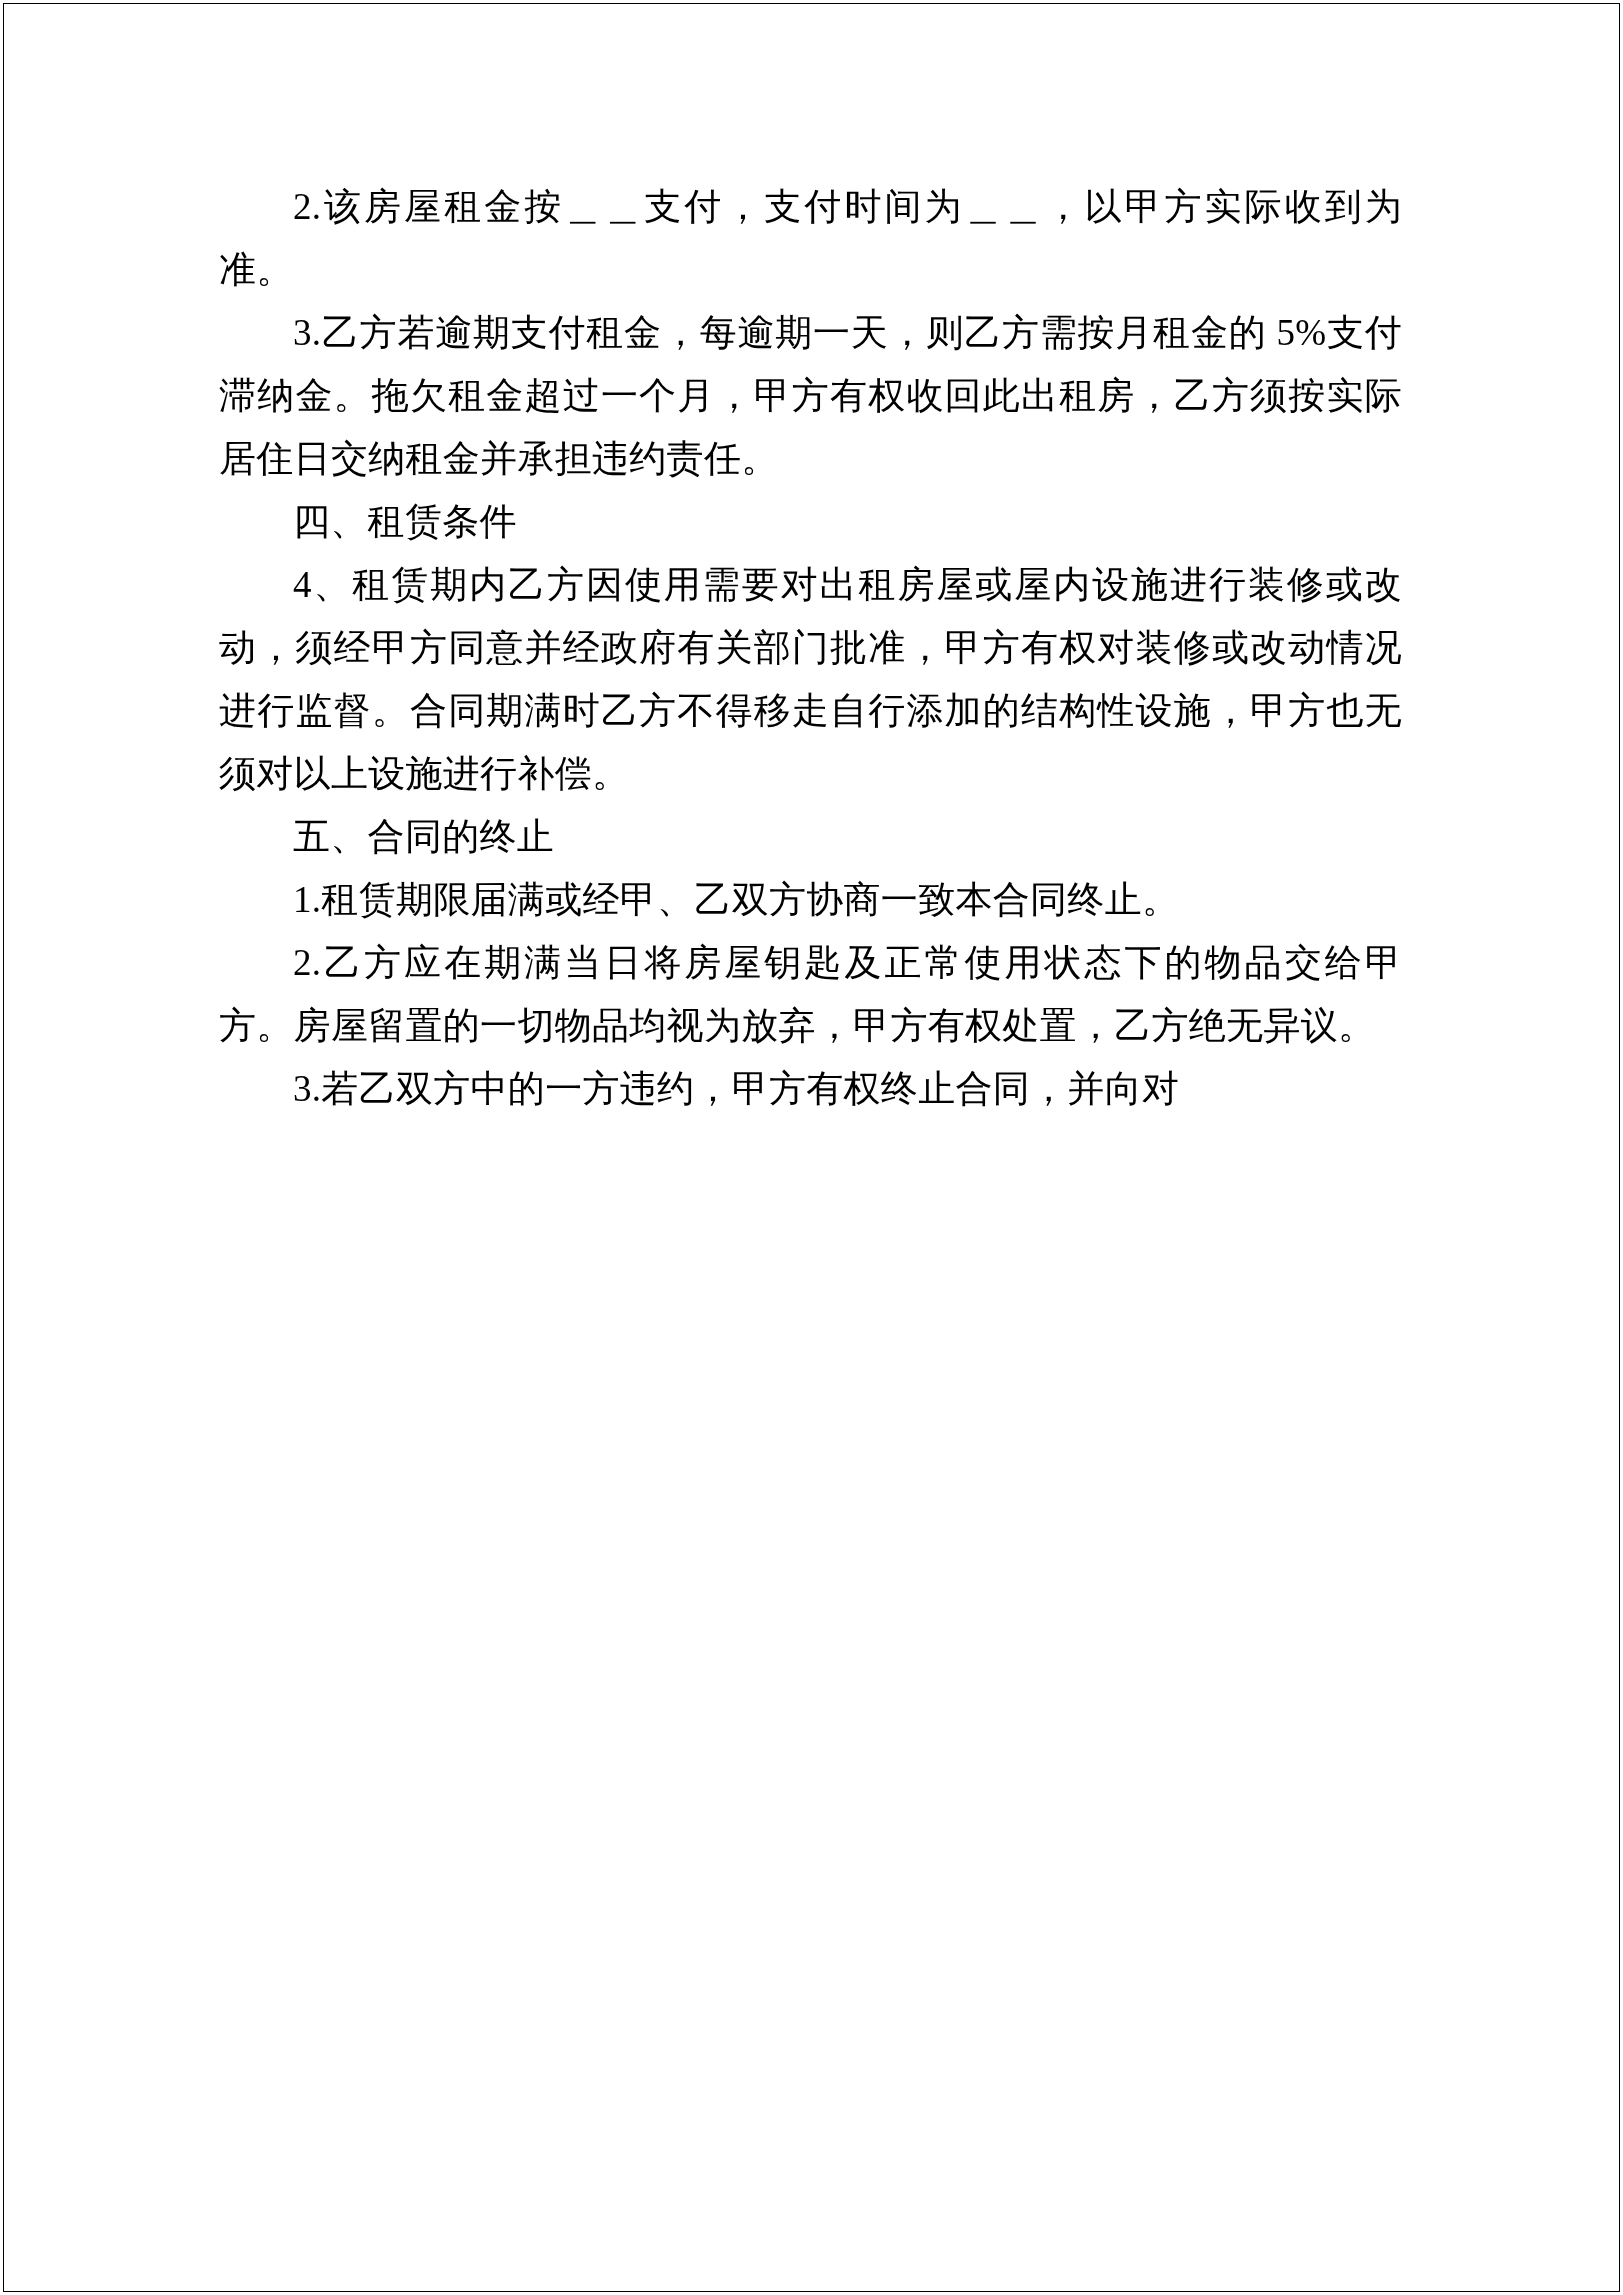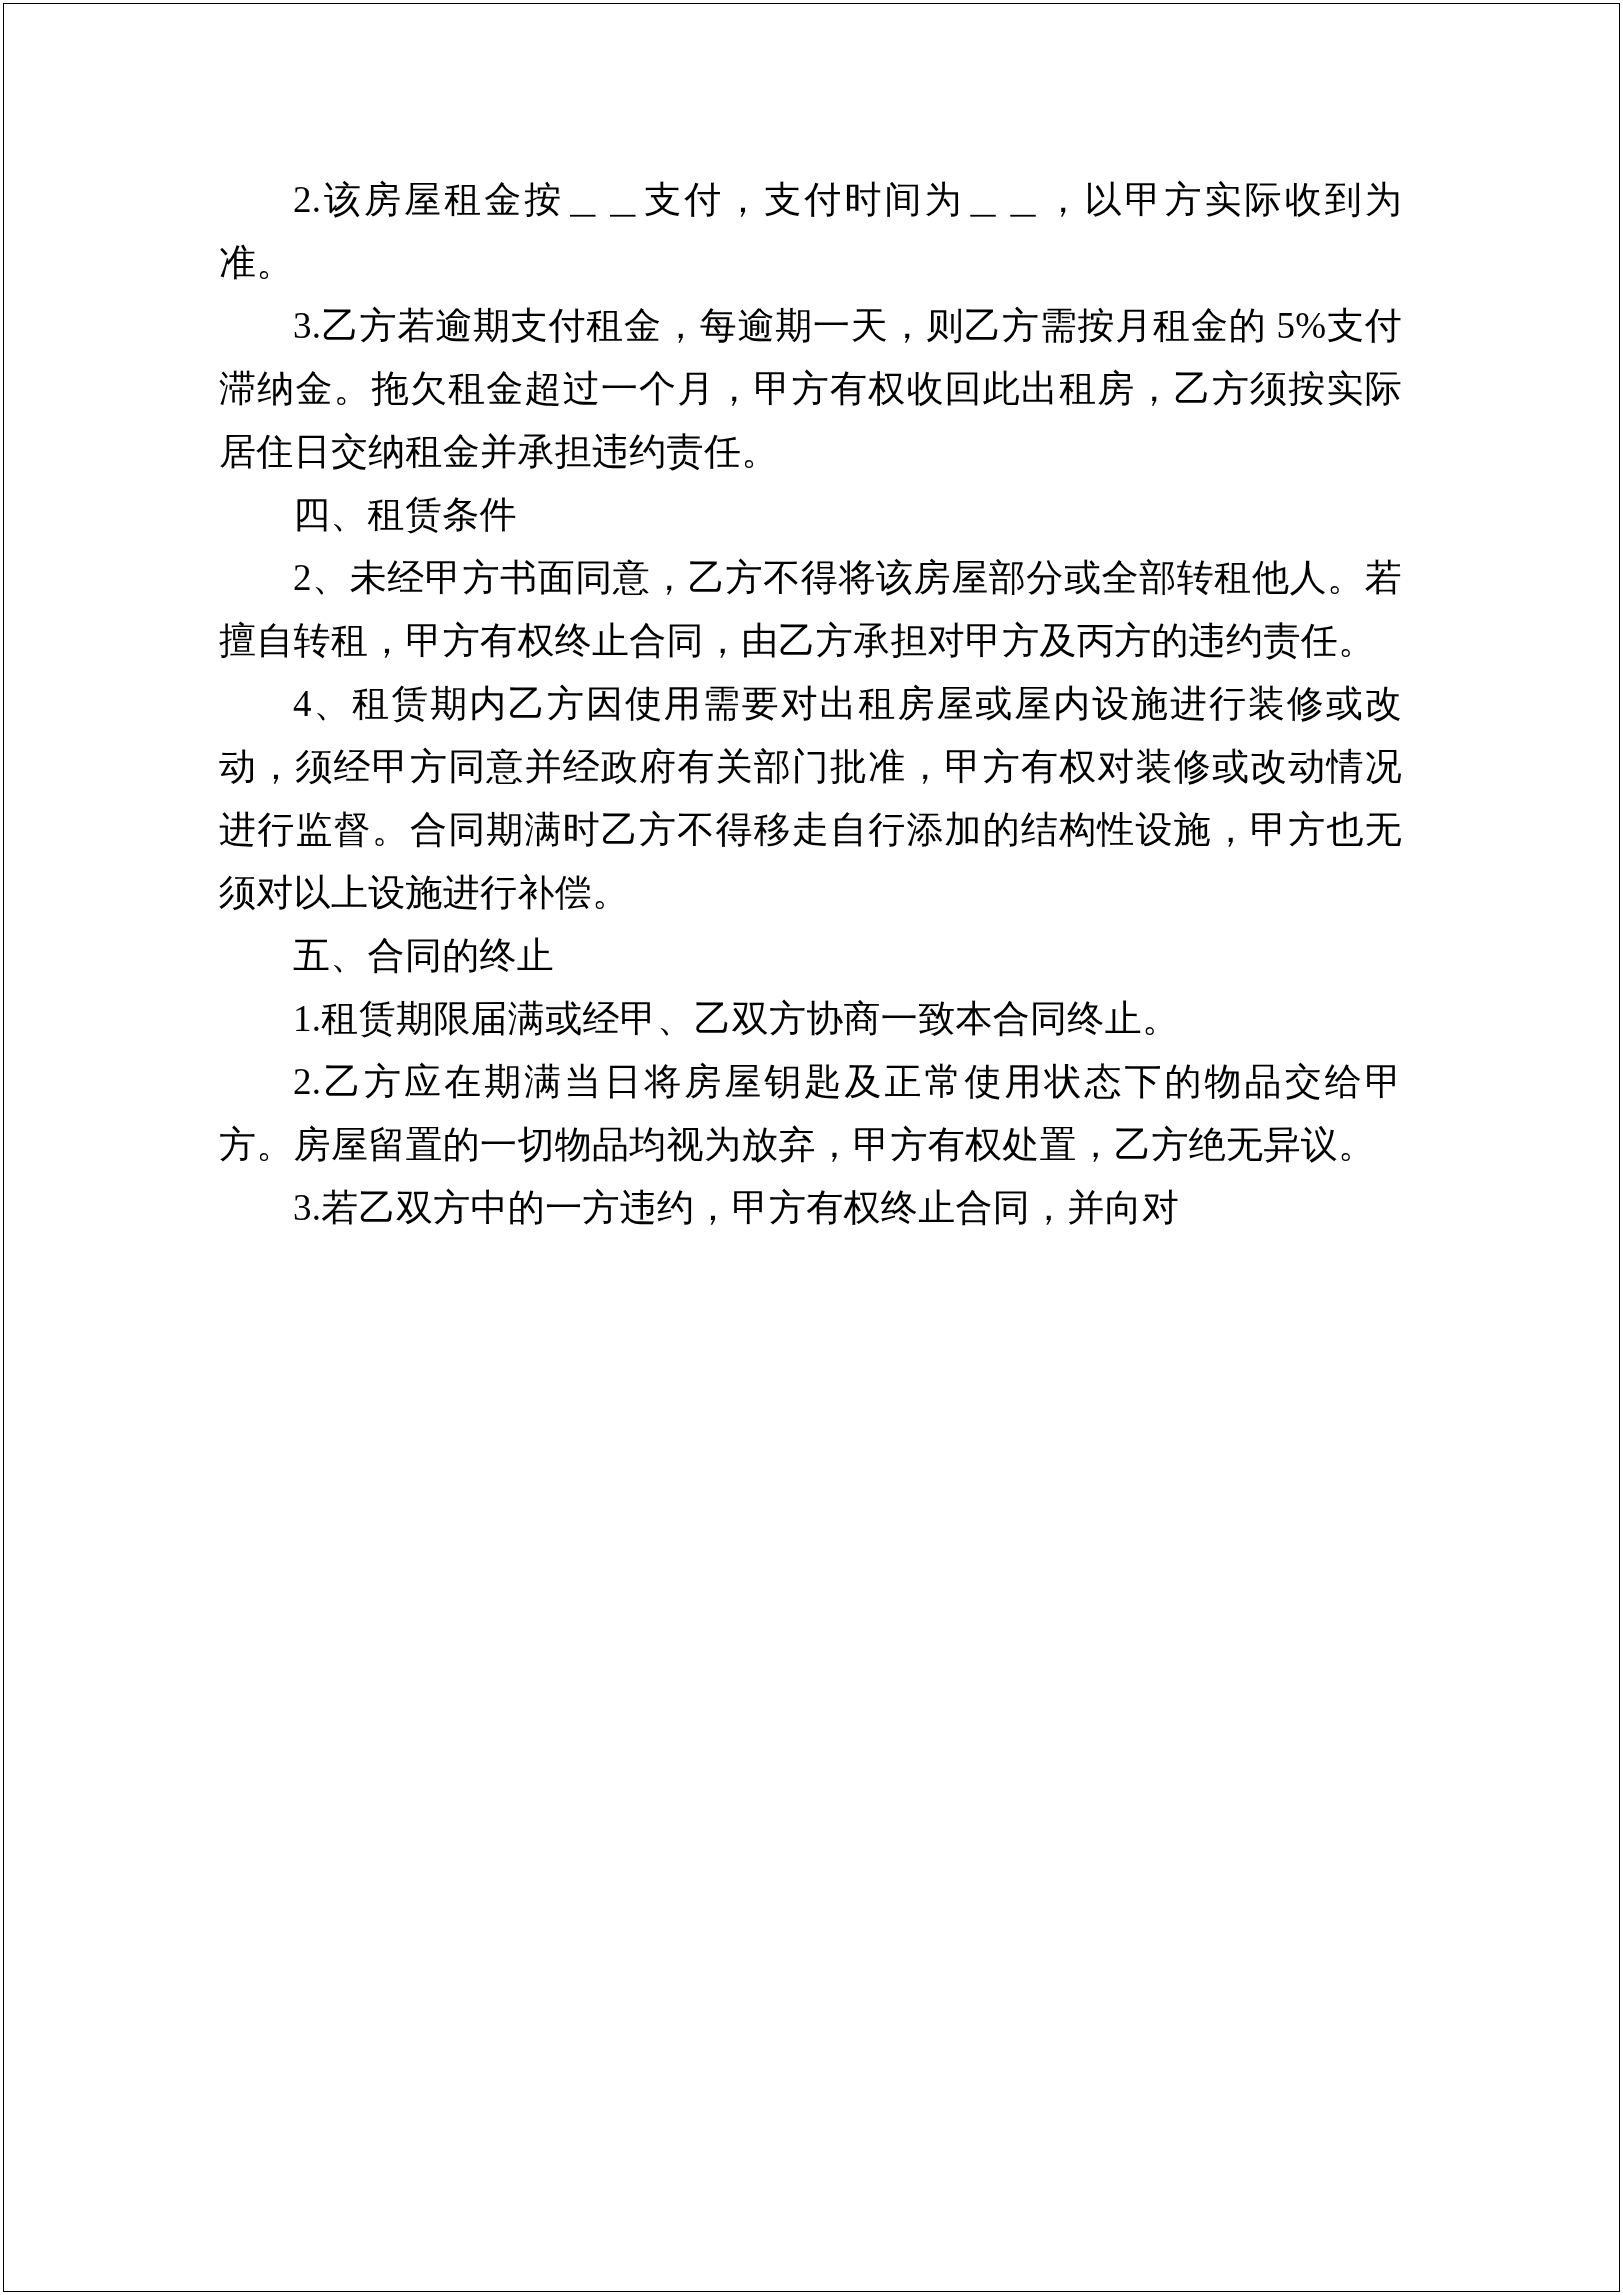--- a/index.html
+++ b/index.html
@@ -25,21 +25,21 @@
     top: 3.4px;
     right: 3.4px;
     bottom: 3.4px;
     border: 1.7px solid #000000;
     box-sizing: border-box;
     pointer-events: none;
   }
   .content {
     position: absolute;
     left: 219px;
-    top: 168px;
+    top: 175px;
     width: 1183px;
     box-sizing: border-box;
   }
   .para {
     font-size: 37px;
     line-height: 63px;
     color: #000000;
     text-align: justify;
     text-justify: inter-ideograph;
     margin: 0 0 0 0;
@@ -62,21 +62,20 @@
   <div class="page-border"></div>
   <div class="content">
 
     <p class="para indent">2.该房屋租金按＿＿支付，支付时间为＿＿，以甲方实际收到为准。</p>
 
     <p class="para indent">3.乙方若逾期支付租金，每逾期一天，则乙方需按月租金的 5%支付滞纳金。拖欠租金超过一个月，甲方有权收回此出租房，乙方须按实际居住日交纳租金并承担违约责任。</p>
 
     <p class="para heading">四、租赁条件</p>
 
 
-    <p class="para indent">2、未经甲方书面同意，乙方不得将该房屋部分或全部转租他人。若擅自转租，甲方有权终止合同，由乙方承担对甲方及丙方的违约责任。</p>
 
 
     <p class="para indent">4、租赁期内乙方因使用需要对出租房屋或屋内设施进行装修或改动，须经甲方同意并经政府有关部门批准，甲方有权对装修或改动情况进行监督。合同期满时乙方不得移走自行添加的结构性设施，甲方也无须对以上设施进行补偿。</p>
 
     <p class="para heading">五、合同的终止</p>
 
     <p class="para indent">1.租赁期限届满或经甲、乙双方协商一致本合同终止。</p>
 
     <p class="para indent">2.乙方应在期满当日将房屋钥匙及正常使用状态下的物品交给甲方。房屋留置的一切物品均视为放弃，甲方有权处置，乙方绝无异议。</p>
 

